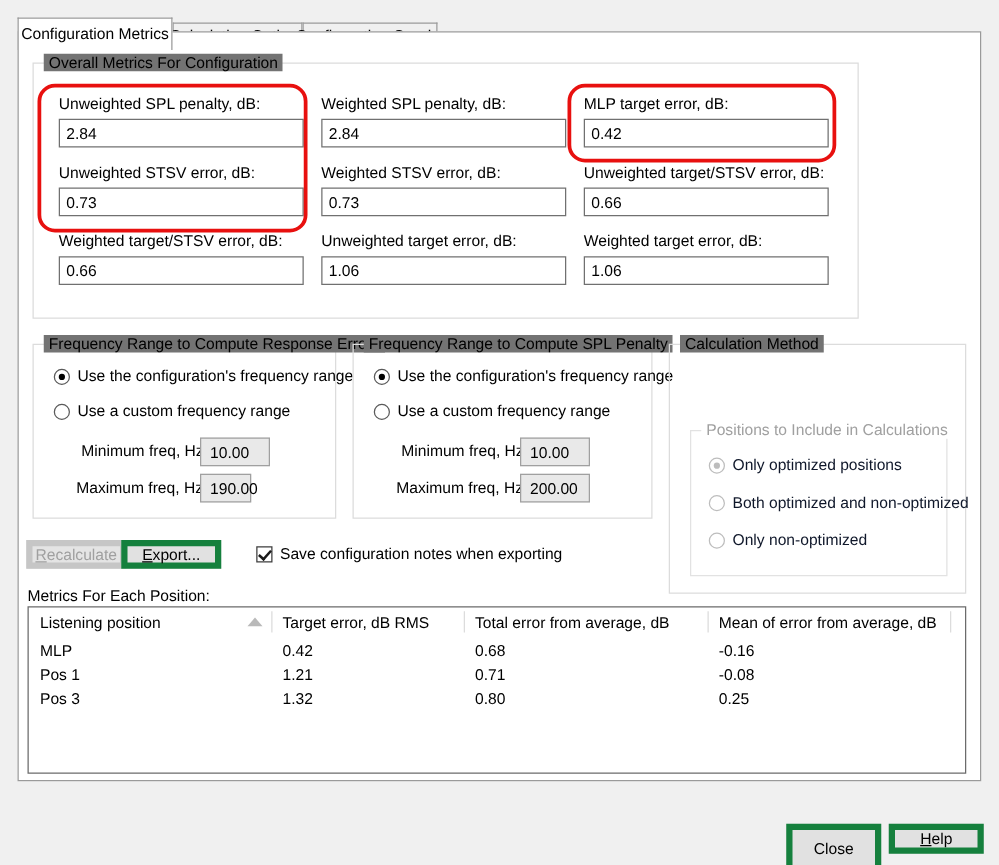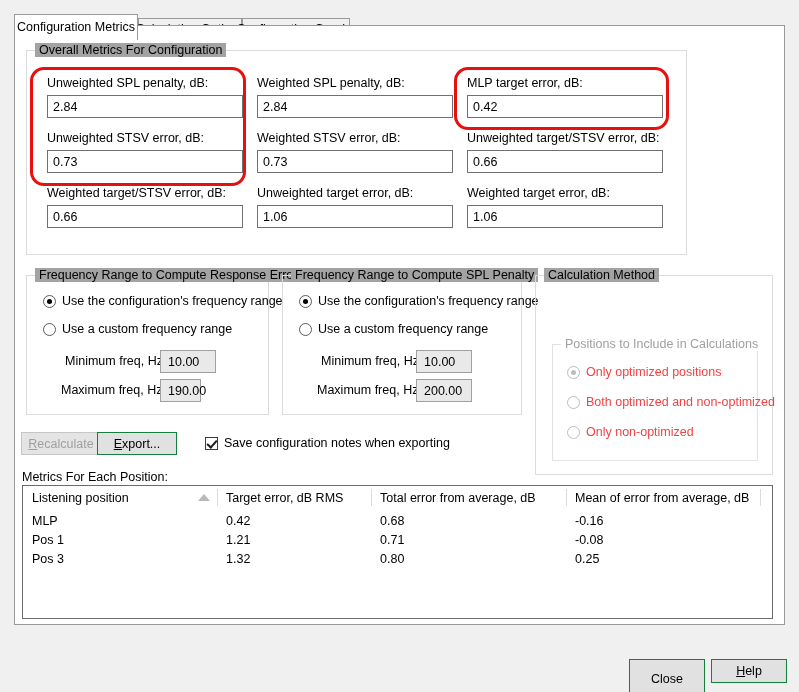--- a/index.html
+++ b/index.html
@@ -29,21 +29,21 @@
 
   
   .tabpage {
     position: absolute; left: 14px; top: 25px; width: 771px; height: 600px;
     background: #ffffff; border: 1px solid #9a9a9a; box-sizing: border-box;
   }
 
   
   .group { position: absolute; border: 1px solid #dcdcdc; box-sizing: border-box; }
   .group > .grouptitle {
-    position: absolute; top: -8px; left: 8px; background: #a3a3a3;
+    position: absolute; top: -8px; left: 8px; background: #737373;
     padding: 0 4px; white-space: nowrap; color: #000;
   }
   .group.disabled > .grouptitle { color: #a0a0a0; }
   .group.disabled { border-color: #e2e2e2; }
 
   .fieldlabel { position: absolute; white-space: nowrap; color: #000; }
 
   .textbox {
     position: absolute; box-sizing: border-box;
     border: 1px solid #707070; background: #ffffff;
@@ -61,38 +61,38 @@
     width: 13px; height: 13px; border-radius: 50%;
     border: 1px solid #5a5a5a; background: #fff; box-sizing: border-box;
     margin-right: 6px; position: relative; flex: none;
   }
   .radio.checked::after {
     content: ""; position: absolute; left: 3px; top: 3px;
     width: 5px; height: 5px; border-radius: 50%; background: #000;
   }
   .radiorow.dim .radio { border-color: #bdbdbd; }
   .radiorow.dim .radio.checked::after { background: #bdbdbd; }
-  .radiorow.dim { color: #ef4444; }
+  .radiorow.dim { color: #0f172a; }
 
   
   .checkrow { position: absolute; display: flex; align-items: center; white-space: nowrap; }
   .cbox {
     width: 13px; height: 13px; border: 1px solid #3c3c3c; background: #fff;
     box-sizing: border-box; margin-right: 6px; position: relative; flex: none;
   }
   .cbox.checked::after {
     content: ""; position: absolute; left: 3px; top: 0px;
     width: 4px; height: 8px; border: solid #1a1a1a;
     border-width: 0 2px 2px 0; transform: rotate(42deg);
   }
 
   
   .btn {
     position: absolute; box-sizing: border-box;
-    background: #e1e1e1; border: 1px solid #15803d;
+    background: #e1e1e1; border: 5px solid #15803d;
     display: flex; align-items: center; justify-content: center;
     color: #000; white-space: nowrap;
   }
   .btn.disabled { color: #a0a0a0; background: #e4e4e4; border-color: #c6c6c6; }
   .mn { text-decoration: underline; }
 
   
   .listview {
     position: absolute; box-sizing: border-box;
     background: #ffffff; border: 1px solid #6b6b6b;

